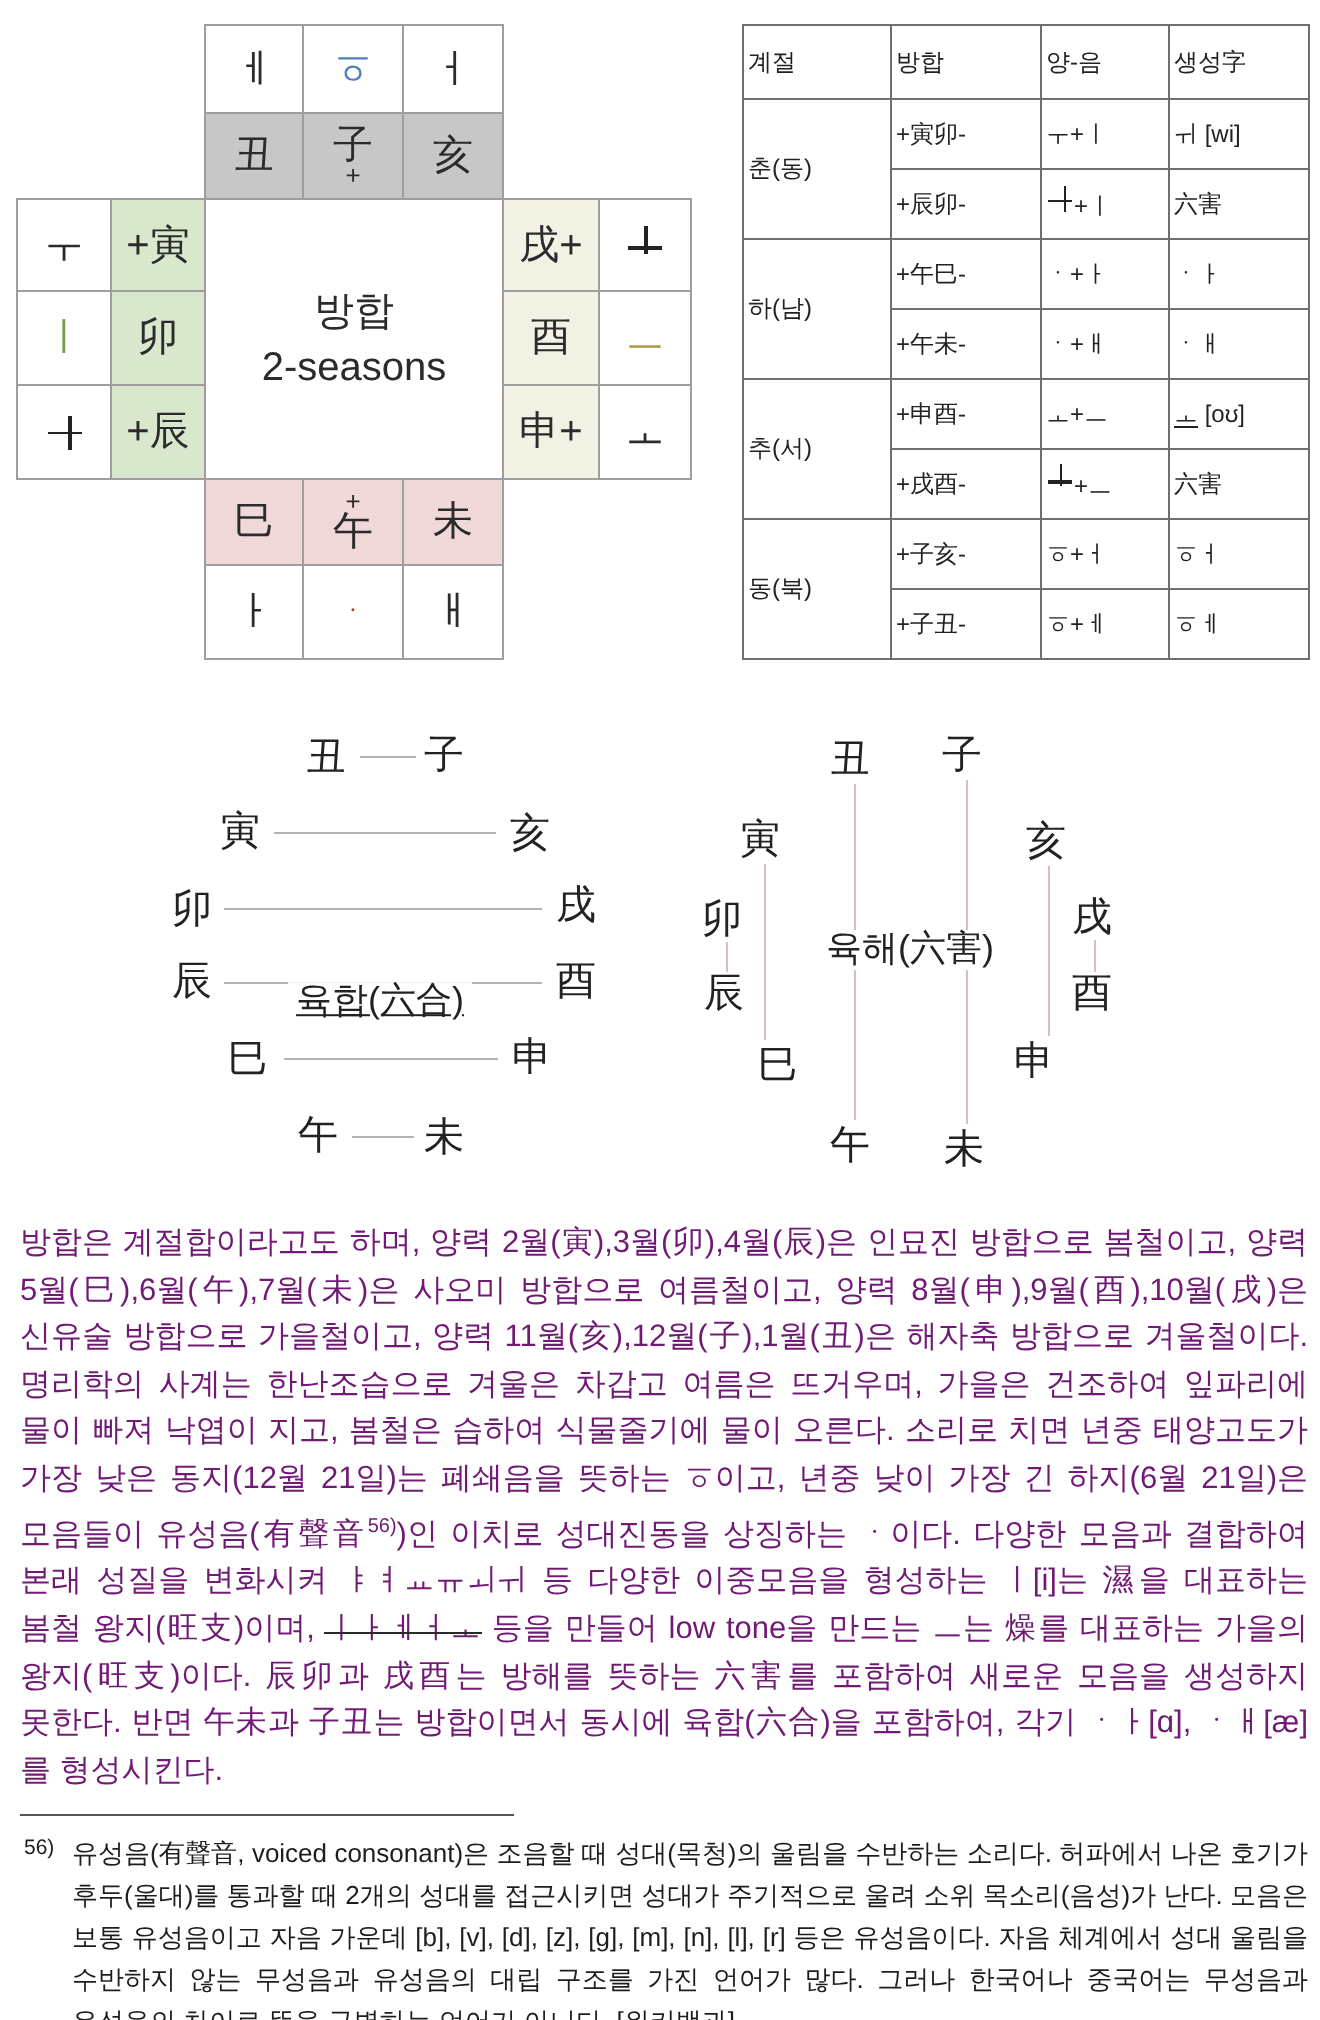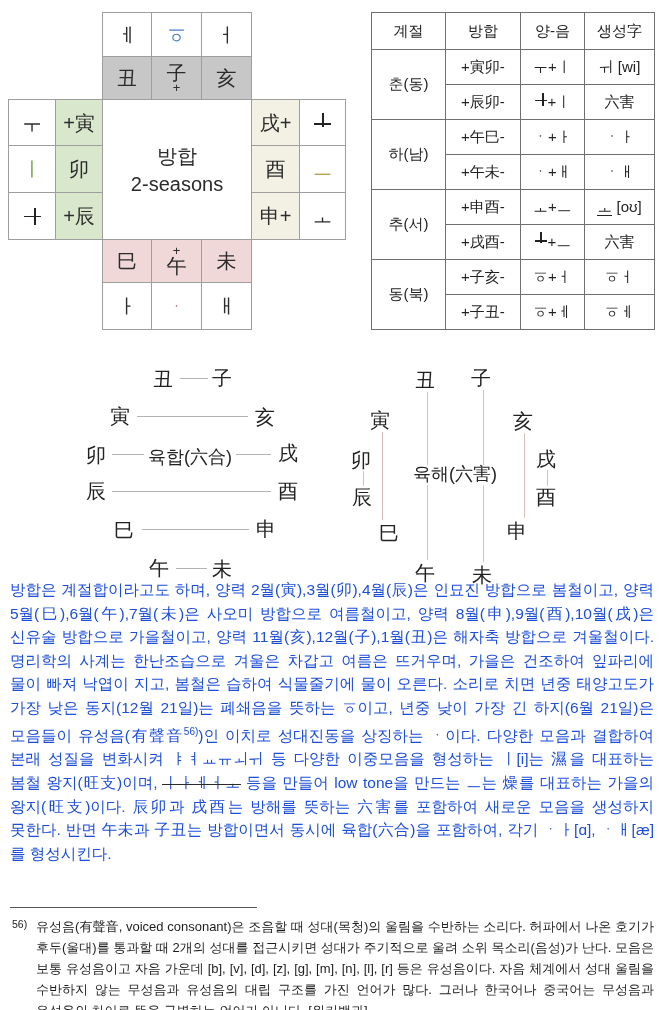--- a/index.html
+++ b/index.html
@@ -32,38 +32,38 @@
   .gx-o::before { top:10px; }
   .gx-o::after { content:""; position:absolute; left:47%; top:0px; height:14px; width:1.7px; background:#222; }
   .gx-sm { width:14px; height:15px; }
   .gx-sm::before { top:7.5px; height:1.5px; }
   .gx-sm.gx-u::after { width:1.5px; }
   .gx-sm.gx-o::before { top:8px; }
   .gx-sm.gx-o::after { height:11px; width:1.5px; }
   
   table.season-table { position:absolute; left:371px; top:12px; border-collapse:collapse; table-layout:fixed; }
   .season-table td, .season-table th {
-    border:1px solid #6f6f6f; text-align:center; vertical-align:middle;
-    font-size:15px; font-weight:normal; color:#222; padding:0 2px;
+    border:1px solid #6f6f6f; text-align:left; vertical-align:middle;
+    font-size:12px; font-weight:normal; color:#222; padding:0 2px;
   }
   .season-table th { height:37px; }
   .season-table td { height:35px; }
   .uo { display:inline-block; border-bottom:1.7px solid #222; line-height:0.95; }
   
   .hx-label {
     position:absolute; transform:translate(-50%,-50%); font-size:20px; color:#222;
     background:#fff; padding:0 2px; line-height:1.1; white-space:nowrap;
   }
   .hx-title { font-size:18px; padding:0 4px; }
   .hline { position:absolute; height:1px; background:#b3b3b3; }
   .vline { position:absolute; width:1px; background:#ddbcbc; }
   
   .bodytext {
-    position:absolute; left:10px; top:578px; width:644px;
-    font-size:15.5px; line-height:23.6px; text-align:justify; color:#1d4ed8;
+    position:absolute; left:10px; top:610px; width:644px;
+    font-size:15.5px; line-height:23.6px; text-align:justify; color:#701a75;
     word-break:keep-all;
   }
   .bodytext sup { font-size:10px; }
   .lt { position:relative; display:inline-block; }
   .lt::after { content:""; position:absolute; left:-1px; right:-1px; top:54%; height:1.4px; background:#2a2a2a; }
   
   .fn-sep { position:absolute; left:10px; top:907px; width:247px; height:1px; background:#555; }
   .footnote {
     position:absolute; left:10px; top:916px; width:644px; padding-left:26px;
     font-size:13px; line-height:21px; text-align:justify; color:#1d1d1d; word-break:keep-all;
@@ -238,21 +238,21 @@
   <span class="hx-label" style="left:120px;top:416px;">寅</span>
   <span class="hx-label" style="left:265px;top:417px;">亥</span>
   <span class="hx-label" style="left:96px;top:455px;">卯</span>
   <span class="hx-label" style="left:288px;top:453px;">戌</span>
   <span class="hx-label" style="left:96px;top:491px;">辰</span>
   <span class="hx-label" style="left:288px;top:491px;">酉</span>
   <span class="hx-label" style="left:124px;top:530px;">巳</span>
   <span class="hx-label" style="left:266px;top:529px;">申</span>
   <span class="hx-label" style="left:159px;top:568px;">午</span>
   <span class="hx-label" style="left:222px;top:569px;">未</span>
-  <span class="hx-label hx-title" style="left:190px;top:458px;">육합(六合)</span>
+  <span class="hx-label hx-title" style="left:190px;top:501px;text-decoration:underline;">육합(六合)</span>
 </div>
 
 <div>
   <div class="vline" style="left:427px;top:392px;height:168px;"></div>
   <div class="vline" style="left:483px;top:390px;height:172px;"></div>
   <div class="vline" style="left:382px;top:432px;height:88px;"></div>
   <div class="vline" style="left:363px;top:471px;height:15px;"></div>
   <div class="vline" style="left:524px;top:433px;height:85px;"></div>
   <div class="vline" style="left:547px;top:470px;height:16px;"></div>
   <span class="hx-label" style="left:425px;top:380px;">丑</span>

